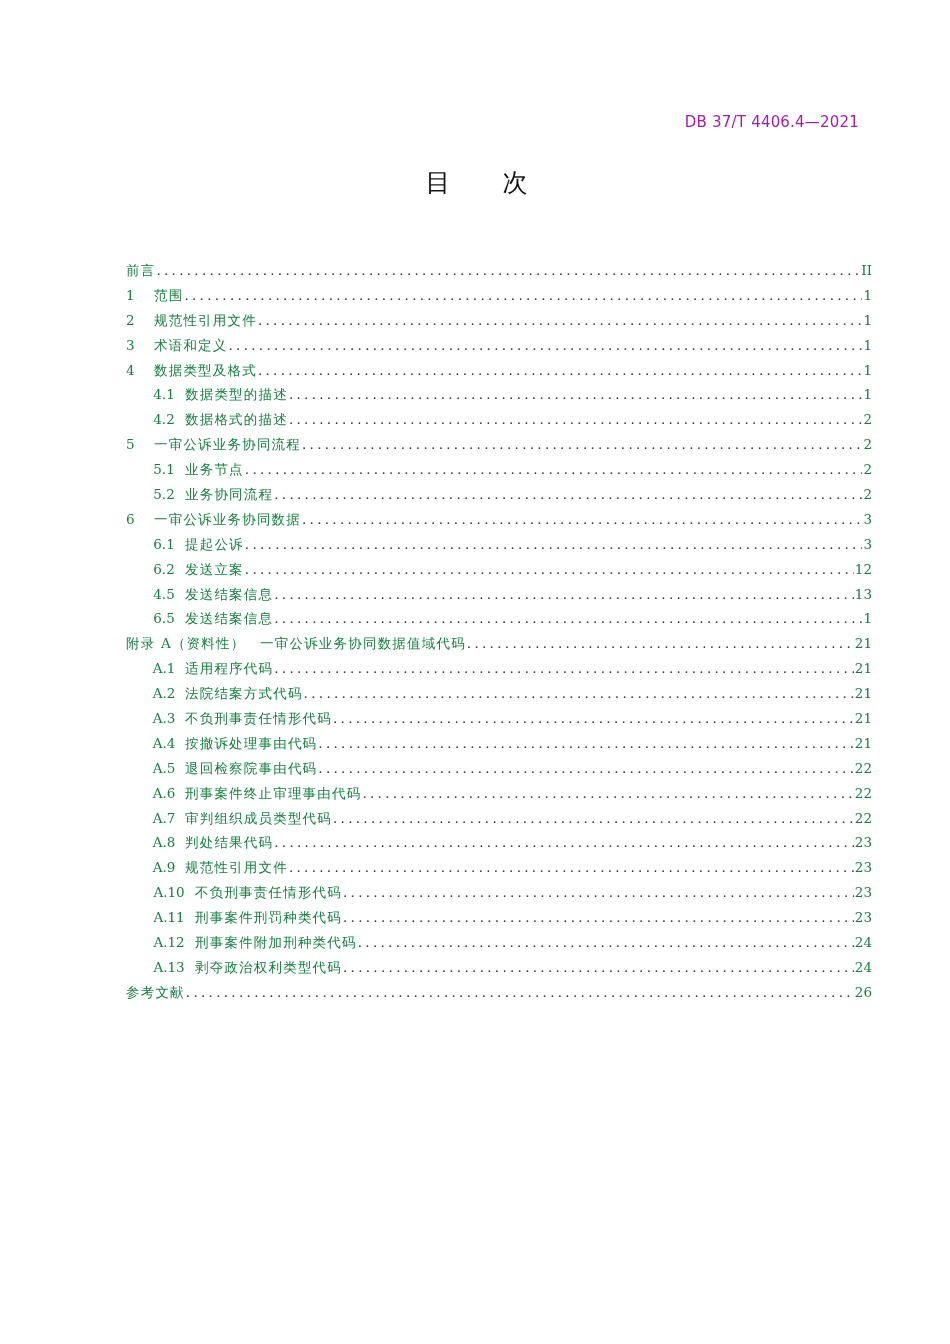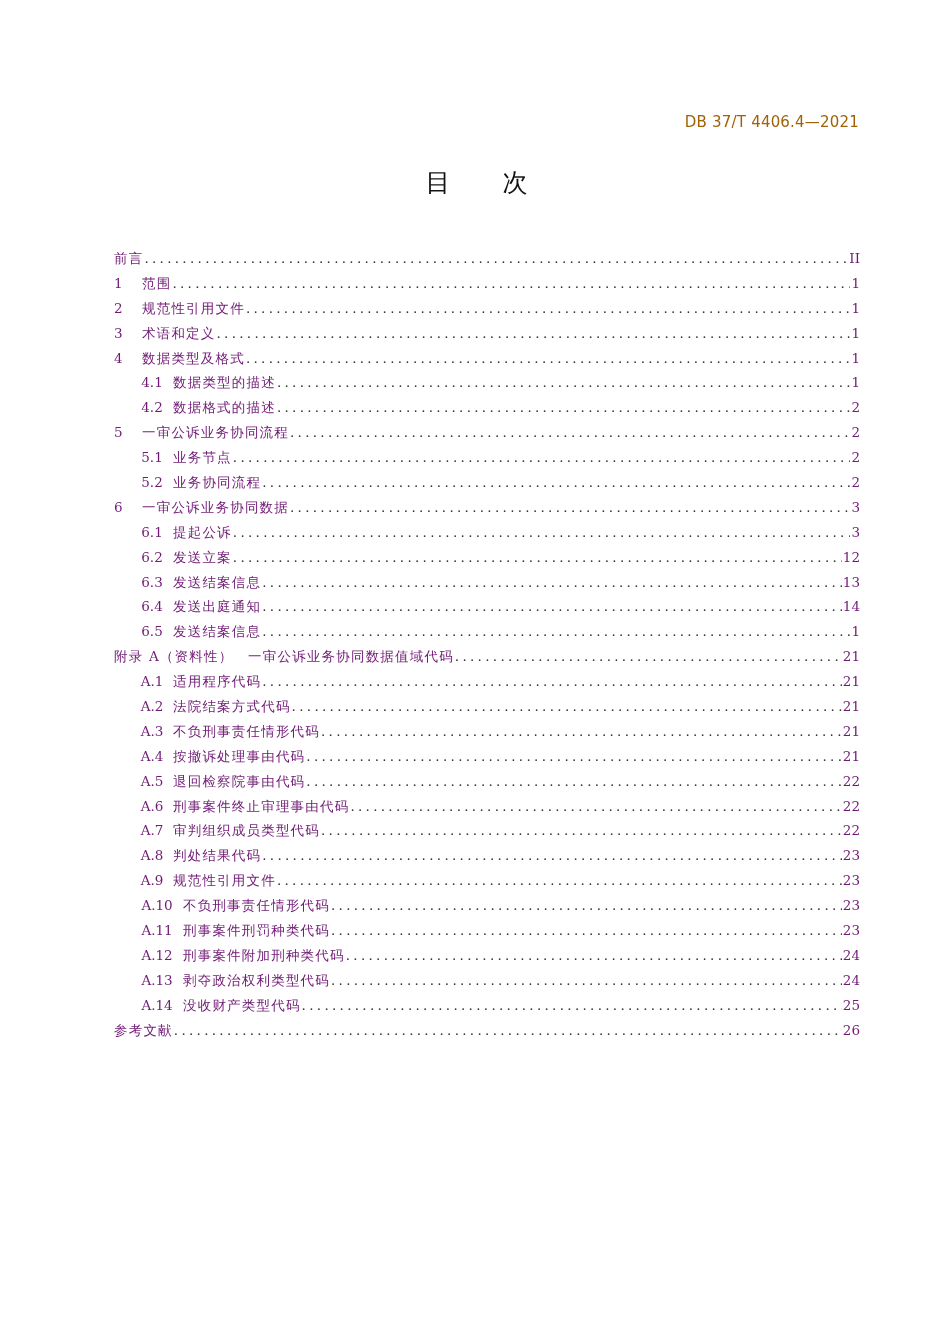--- a/index.html
+++ b/index.html
@@ -14,45 +14,45 @@
       overflow: hidden;
       color: #1a1a1a;
     }
     .doc-code {
       position: absolute;
       top: 113px;
       right: 91px;
       font-family: "DejaVu Sans", sans-serif;
       font-size: 15px;
       letter-spacing: 0.2px;
-      color: #a16207;
+      color: #a21caf;
       white-space: nowrap;
     }
     .toc-title {
       position: absolute;
       top: 166px;
       left: 0;
       width: 975px;
       text-align: center;
       font-family: "DejaVu Sans", sans-serif;
       font-size: 25px;
       color: #111;
       letter-spacing: 22px;
     }
     .toc-list {
       position: absolute;
       top: 246px;
       left: 114px;
       width: 746px;
-      margin: 0;
+      margin: 12px;
       padding: 0;
       list-style: none;
       font-family: "DejaVu Serif", serif;
       font-size: 13.5px;
-      color: #701a75;
+      color: #15803d;
     }
     .toc-row {
       display: flex;
       align-items: baseline;
       height: 24.9px;
       line-height: 24.9px;
       white-space: nowrap;
     }
     .toc-row.lvl2 { padding-left: 17px; }
     .toc-num {
@@ -161,30 +161,24 @@
       <span class="toc-leader"></span>
       <span class="toc-page">3</span>
     </li>
     <li class="toc-row lvl2">
       <span class="toc-num">6.2</span>
       <span class="toc-label">发送立案</span>
       <span class="toc-leader"></span>
       <span class="toc-page">12</span>
     </li>
     <li class="toc-row lvl2">
-      <span class="toc-num">6.3</span>
+      <span class="toc-num">4.5</span>
       <span class="toc-label">发送结案信息</span>
       <span class="toc-leader"></span>
       <span class="toc-page">13</span>
-    </li>
-    <li class="toc-row lvl2">
-      <span class="toc-num">6.4</span>
-      <span class="toc-label">发送出庭通知</span>
-      <span class="toc-leader"></span>
-      <span class="toc-page">14</span>
     </li>
     <li class="toc-row lvl2">
       <span class="toc-num">6.5</span>
       <span class="toc-label">发送结案信息</span>
       <span class="toc-leader"></span>
       <span class="toc-page">1</span>
     </li>
     <li class="toc-row lvl1 plain">
       <span class="toc-label">附录 A（资料性）　一审公诉业务协同数据值域代码</span>
       <span class="toc-leader"></span>
@@ -261,24 +255,18 @@
       <span class="toc-label">刑事案件附加刑种类代码</span>
       <span class="toc-leader"></span>
       <span class="toc-page">24</span>
     </li>
     <li class="toc-row lvl2 wide">
       <span class="toc-num">A.13</span>
       <span class="toc-label">剥夺政治权利类型代码</span>
       <span class="toc-leader"></span>
       <span class="toc-page">24</span>
     </li>
-    <li class="toc-row lvl2 wide">
-      <span class="toc-num">A.14</span>
-      <span class="toc-label">没收财产类型代码</span>
-      <span class="toc-leader"></span>
-      <span class="toc-page">25</span>
-    </li>
     <li class="toc-row lvl1 plain">
       <span class="toc-label">参考文献</span>
       <span class="toc-leader"></span>
       <span class="toc-page">26</span>
     </li>
   </ul>
 
 </body></html>

